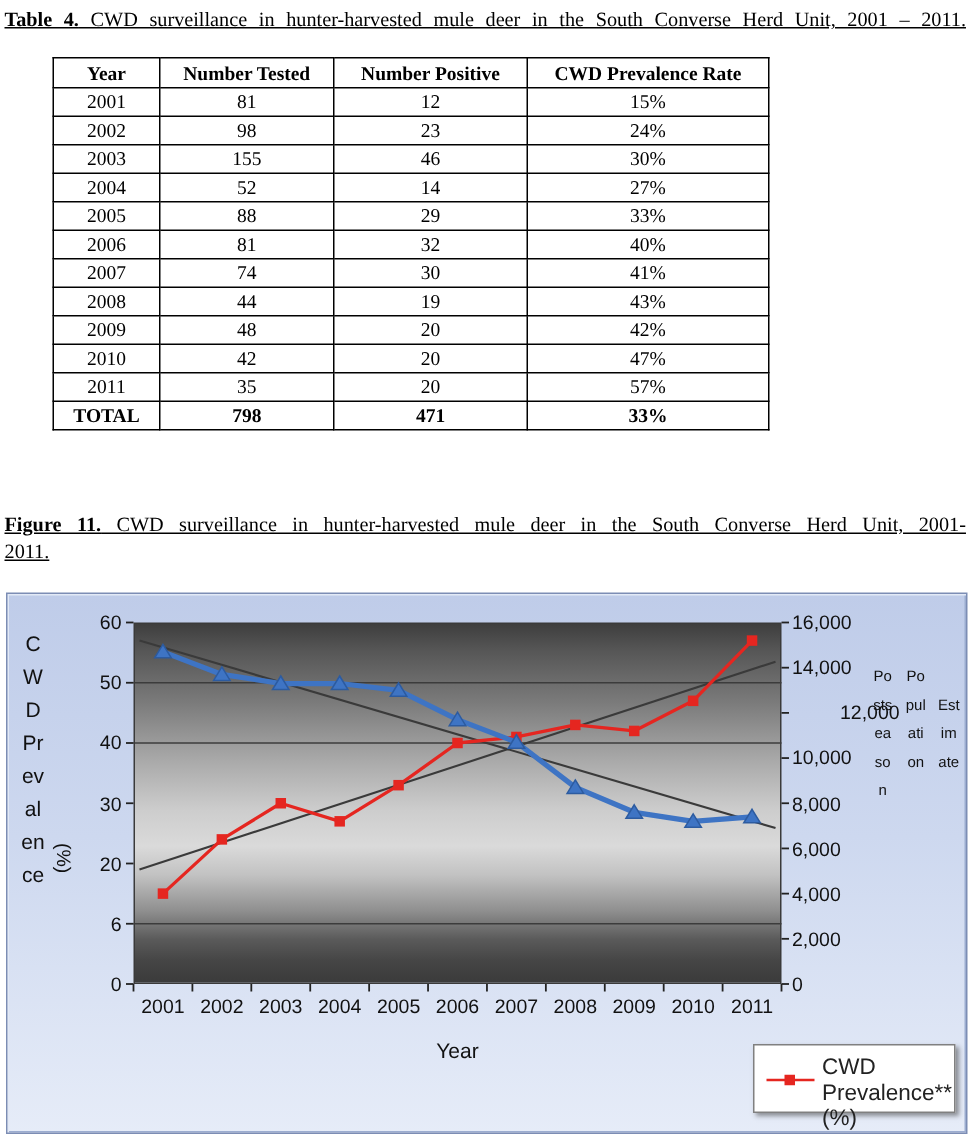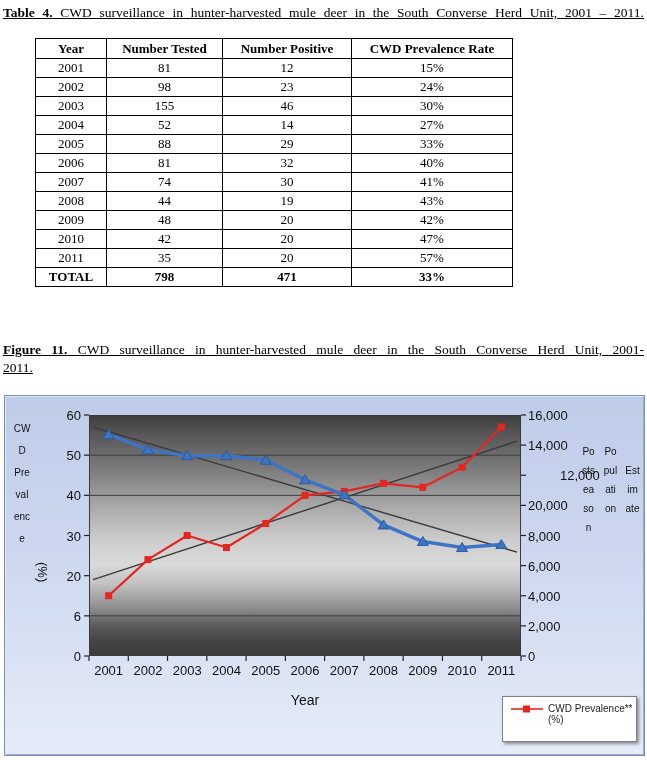--- a/index.html
+++ b/index.html
@@ -36,31 +36,31 @@
 
   .ylab,.rlab{position:absolute;font-size:13px;color:#111;transform:translateY(-50%);}
   .ylab{left:30px;width:46px;text-align:right;}
   .rlab{left:523px;text-align:left;}
   .xlab{position:absolute;top:267px;font-size:13px;color:#111;transform:translateX(-50%);}
 
   #year-label{position:absolute;left:300px;top:296px;transform:translateX(-50%);
       font-size:14px;color:#111;}
 
   .vtitle{position:absolute;left:8px;top:22px;width:18px;word-break:break-all;
-      white-space:pre-line;text-align:center;font-size:10px;line-height:22px;color:#111;}
+      white-space:pre-line;text-align:center;font-size:14px;line-height:22px;color:#111;}
   #pct-label{position:absolute;left:30px;top:166px;writing-mode:vertical-rl;
       font-size:13px;color:#111;}
   #right-title{position:absolute;left:576px;top:46px;display:flex;gap:7px;}
   #right-title .rcol{width:15px;word-break:break-all;text-align:center;
       font-size:10px;line-height:19px;color:#111;}
   #right-title .c3{margin-top:19px;}
 
   #legend{position:absolute;left:497px;top:300px;width:135px;height:46px;
       background:#fff;border:1px solid #808080;box-shadow:2px 2px 3px rgba(50,50,50,.5);
-      font-size:10px;color:#222;box-sizing:border-box;}
+      font-size:15px;color:#222;box-sizing:border-box;}
   .legend-row{display:flex;align-items:center;margin-top:6px;}
   .legend-row svg{margin-left:6px;flex:0 0 auto;}
   .legend-text{margin-left:3px;}
   .legend-line2{margin-left:45px;}
 </style>
 </head>
 <body>
 
 <div class="caption" id="table-caption">
   <span class="u jline"><span class="cap-bold">Table 4.</span><span> CWD surveillance in hunter-harvested mule deer in the South Converse Herd Unit, 2001 – 2011.</span></span>
@@ -249,21 +249,21 @@
     <div class="ylab" style="top: 19px;">60</div>
     <div class="ylab" style="top: 59.1667px;">50</div>
     <div class="ylab" style="top: 99.3333px;">40</div>
     <div class="ylab" style="top: 139.5px;">30</div>
     <div class="ylab" style="top: 179.667px;">20</div>
     <div class="ylab" style="top: 219.833px;">6</div>
     <div class="ylab" style="top: 260px;">0</div>
     <div class="rlab" style="top: 19px;">16,000</div>
     <div class="rlab" style="top: 49.125px;">14,000</div>
     <div class="rlab" style="top: 79.25px; margin-left: 32px;">12,000</div>
-    <div class="rlab" style="top: 109.375px;">20,000</div>
+    <div class="rlab" style="top: 109.375px;">10,000</div>
     <div class="rlab" style="top: 139.5px;">8,000</div>
     <div class="rlab" style="top: 169.625px;">6,000</div>
     <div class="rlab" style="top: 199.75px;">4,000</div>
     <div class="rlab" style="top: 229.875px;">2,000</div>
     <div class="rlab" style="top: 260px;">0</div>
     <div class="xlab" style="left: 103.636px;">2001</div>
     <div class="xlab" style="left: 142.909px;">2002</div>
     <div class="xlab" style="left: 182.182px;">2003</div>
     <div class="xlab" style="left: 221.455px;">2004</div>
     <div class="xlab" style="left: 260.727px;">2005</div>

